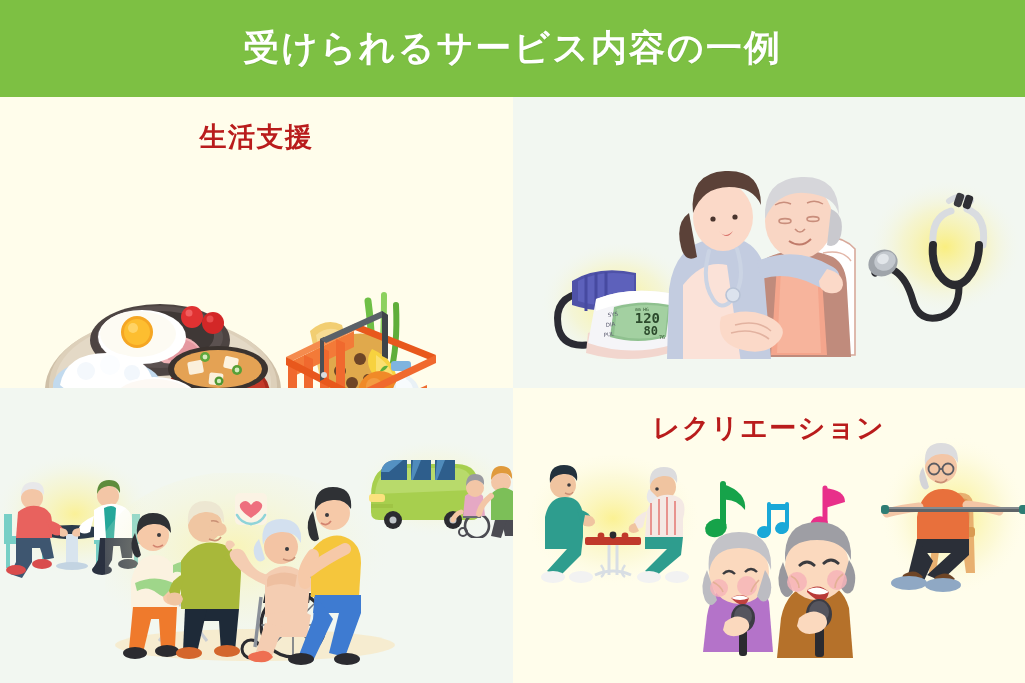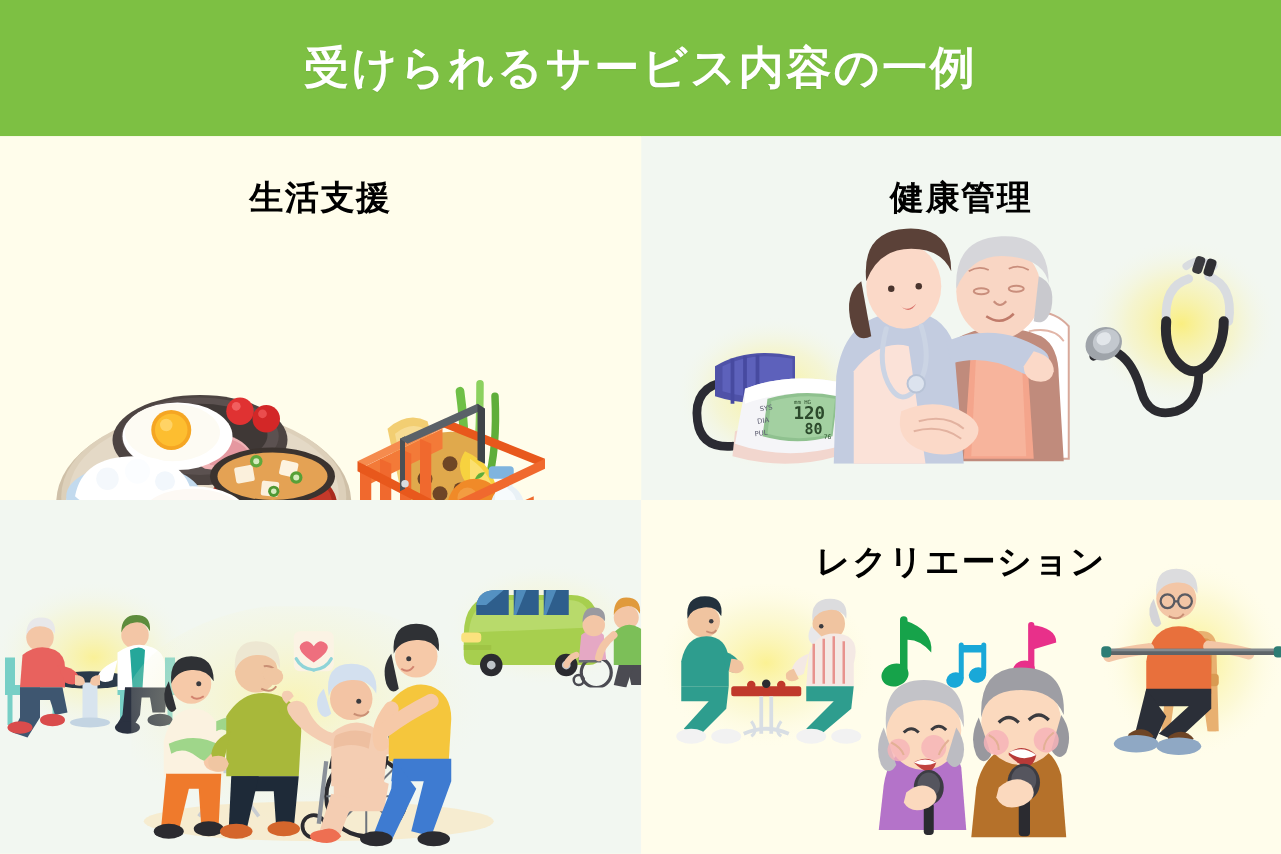--- a/index.html
+++ b/index.html
@@ -5,21 +5,21 @@
   * { margin:0; padding:0; box-sizing:border-box; }
   html,body { width:1025px; height:683px; overflow:hidden; }
   body {
     font-family:"Liberation Sans","DejaVu Sans",sans-serif;
     background:#FFFDEB;
   }
   #page { position:relative; width:1025px; height:683px; }
 
   
   .header {
-    height:109px; width:100%;
+    height:97px; width:100%;
     display:flex; align-items:center; justify-content:center;
     background:#7DC043;
   }
   .header-title {
     color:#FFFFFF;
     font-size:36px;
     font-weight:bold;
     letter-spacing:2px;
     text-shadow:0 1px 1px rgba(0,0,0,.07);
   }
@@ -33,22 +33,22 @@
     grid-template-rows:291px 295px;
   }
   .cell { position:relative; overflow:hidden; }
   .cell.cream { background:#FFFDEB; }
   .cell.mint  { background:#F2F7F1; }
 
   .cell-title {
     position:relative;
     z-index:5;
     text-align:center;
-    padding-top:31px;
-    color:#000000;
+    padding-top:22px;
+    color:#b91c1c;
     font-size:27px;
     font-weight:bold;
     letter-spacing:1.5px;
   }
   .art { position:absolute; inset:0; }
   .art svg { position:absolute; display:block; }
 </style>
 </head>
 <body>
 
@@ -188,21 +188,20 @@
           <path d="M48 56 l4 -2 l0 42 l-4 2z" fill="#4B5055"></path>
           <path d="M48 56 l62 -28 l6 4 l-62 28z" fill="#5A6168"></path>
           <path d="M110 28 l6 4 l0 44 l-6 -3z" fill="#3F4449"></path>
           <circle cx="52" cy="92" r="3" fill="#D8DCDF"></circle>
         </svg>
 
       </div>
     </div>
 
     <div class="cell mint">
-      <div class="cell-title">健康管理</div>
       <div class="art">
 
         <svg style="left:25px; top:140px;" width="160" height="130" viewBox="0 0 160 130">
           <defs>
             <radialGradient id="bpGlow" cx="50%" cy="50%" r="50%">
               <stop offset="0%" stop-color="#FBF28C" stop-opacity=".95"></stop>
               <stop offset="60%" stop-color="#F7F3B4" stop-opacity=".45"></stop>
               <stop offset="100%" stop-color="#F2F7F1" stop-opacity="0"></stop>
             </radialGradient>
           </defs>

